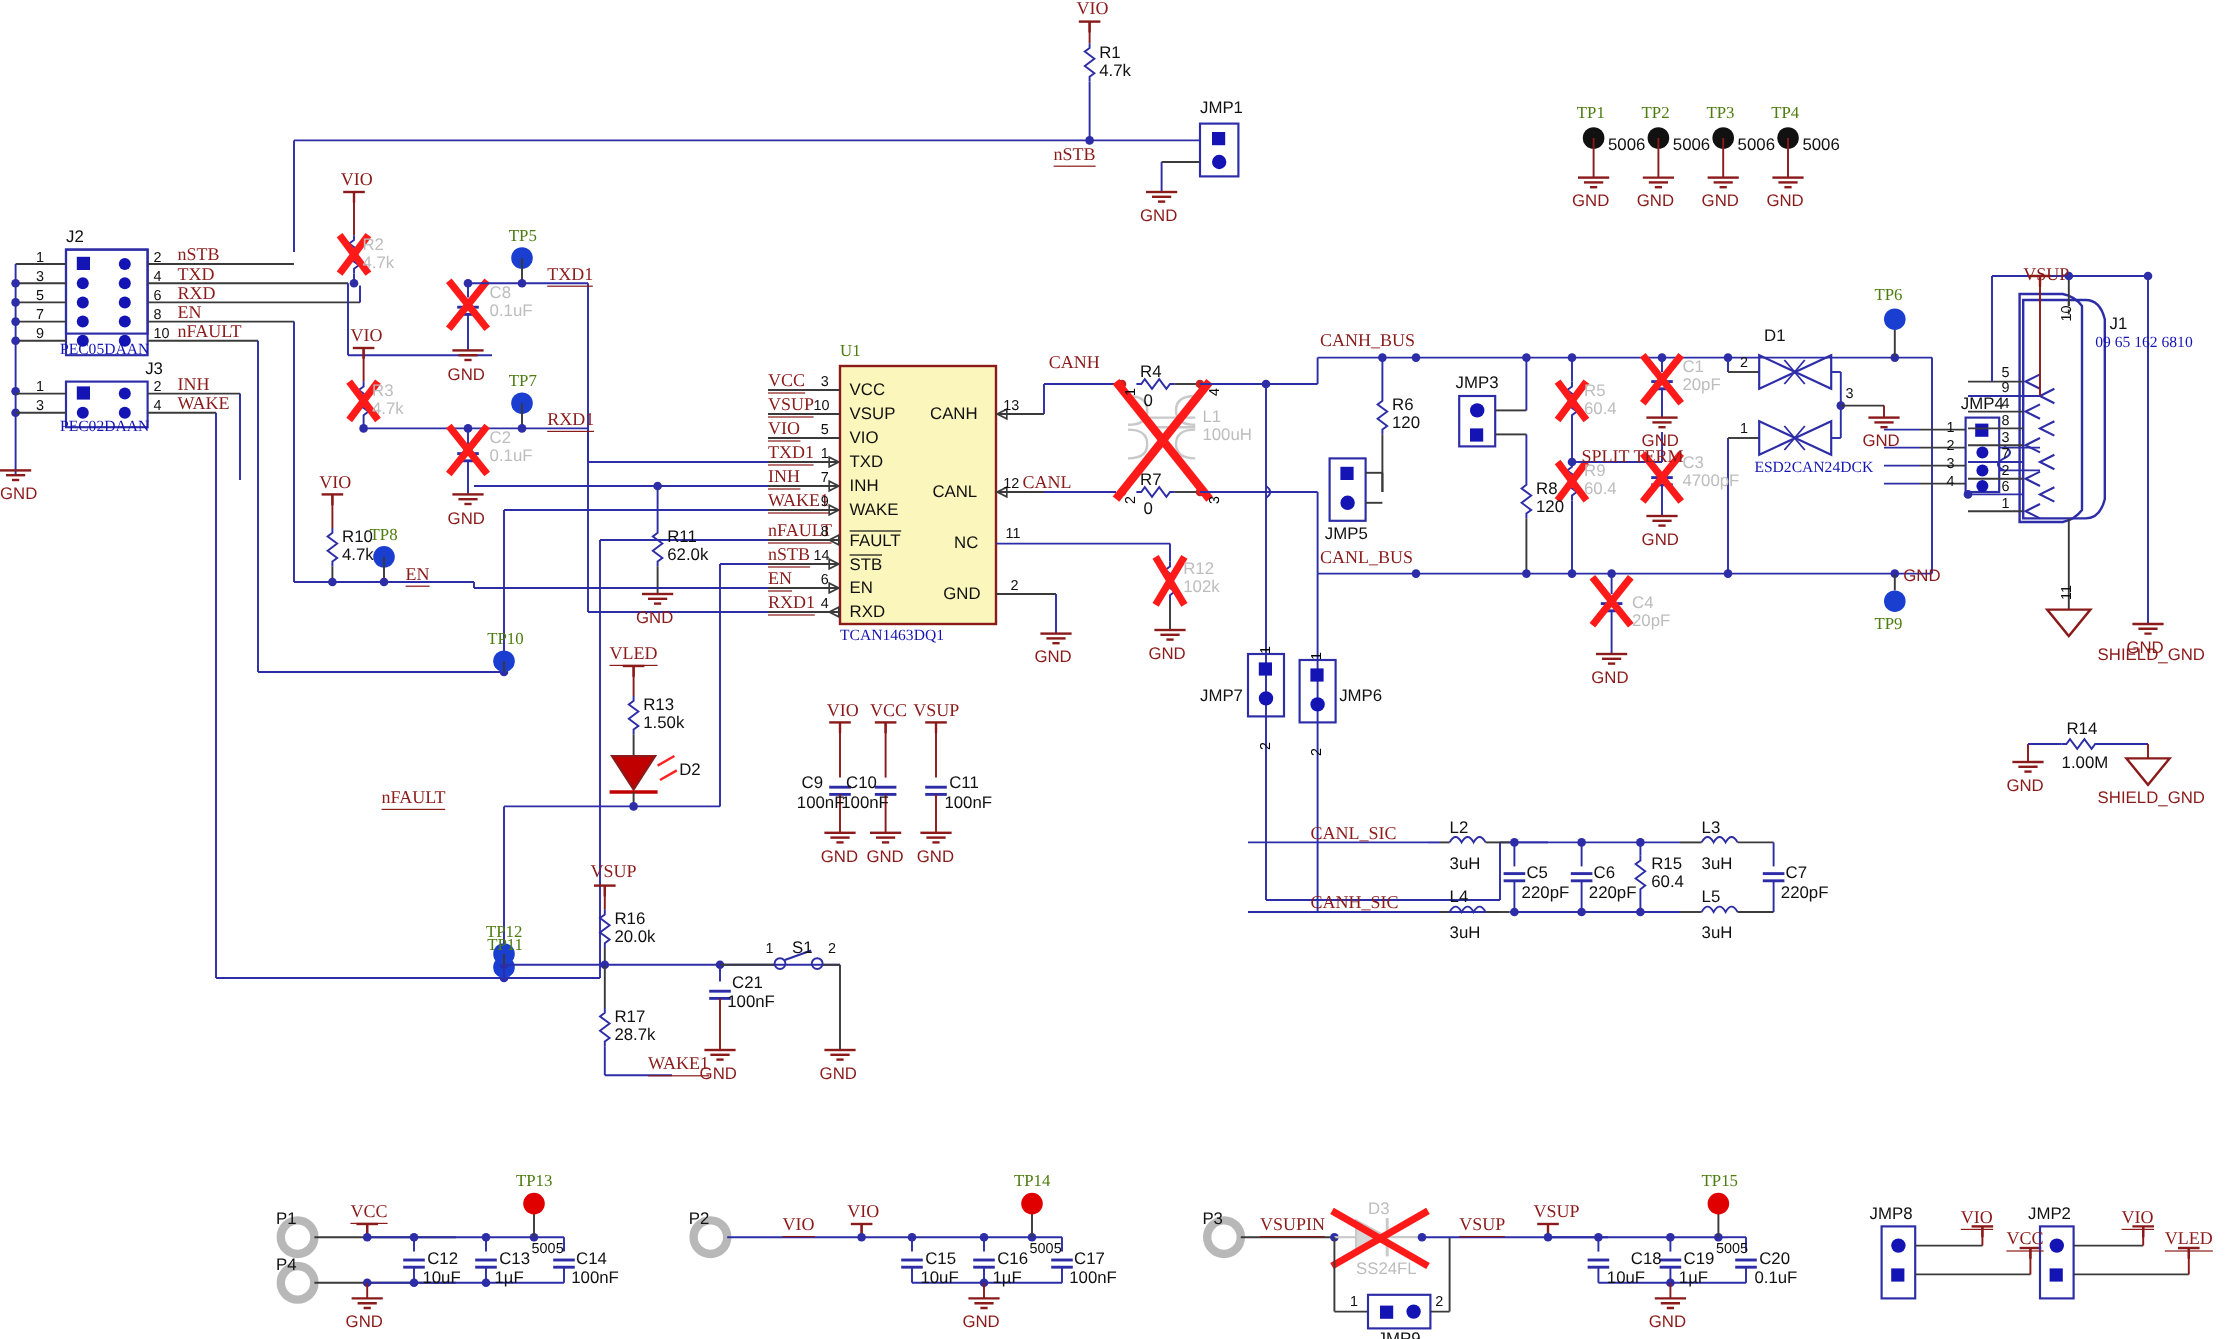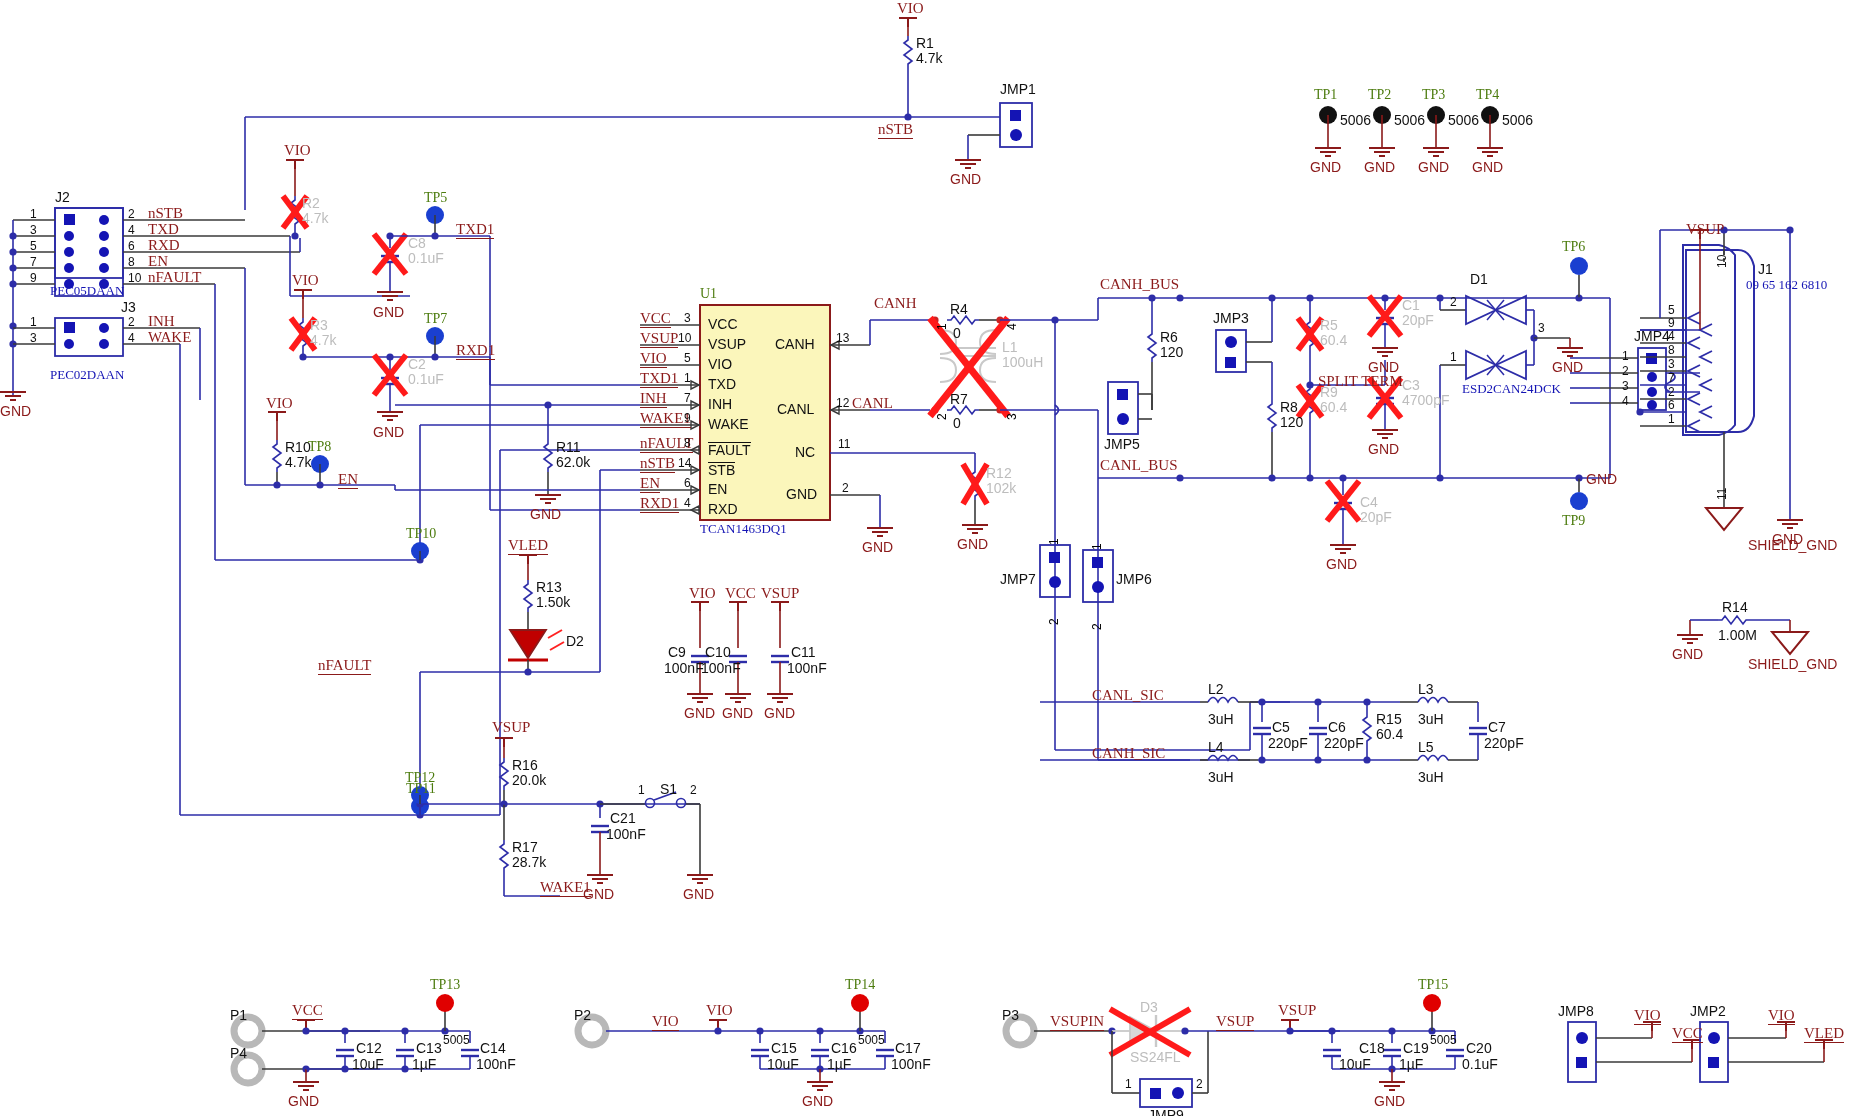--- a/index.html
+++ b/index.html
@@ -813,21 +813,21 @@
 <div class="lbl pin" style="left:128px;top:240px;">6</div>
 <div class="lbl pin" style="left:128px;top:256px;">8</div>
 <div class="lbl pin" style="left:128px;top:272px;">10</div>
 <div class="lbl net" style="left:148px;top:206px;">nSTB</div>
 <div class="lbl net" style="left:148px;top:222px;">TXD</div>
 <div class="lbl net" style="left:148px;top:238px;">RXD</div>
 <div class="lbl net" style="left:148px;top:254px;">EN</div>
 <div class="lbl net" style="left:148px;top:270px;">nFAULT</div>
 
 <div class="lbl ref" style="left:73px;top:300px;margin-left:48px;">J3</div>
-<div class="lbl part" style="left:50px;top:368px;text-align:right;">PEC02DAAN</div>
+<div class="lbl part" style="left:50px;top:348px;text-align:right;">PEC02DAAN</div>
 <div class="lbl pin" style="left:30px;top:316px;">1</div>
 <div class="lbl pin" style="left:30px;top:332px;">3</div>
 <div class="lbl pin" style="left:128px;top:316px;">2</div>
 <div class="lbl pin" style="left:128px;top:332px;">4</div>
 <div class="lbl net" style="left:148px;top:314px;">INH</div>
 <div class="lbl net" style="left:148px;top:330px;">WAKE</div>
 <div class="lbl gndl" style="left:0px;top:404px;">GND</div>
 
 <div class="lbl net" style="left:284px;top:143px;">VIO</div>
 <div class="lbl dnp" style="left:302px;top:196px;">R2</div>

